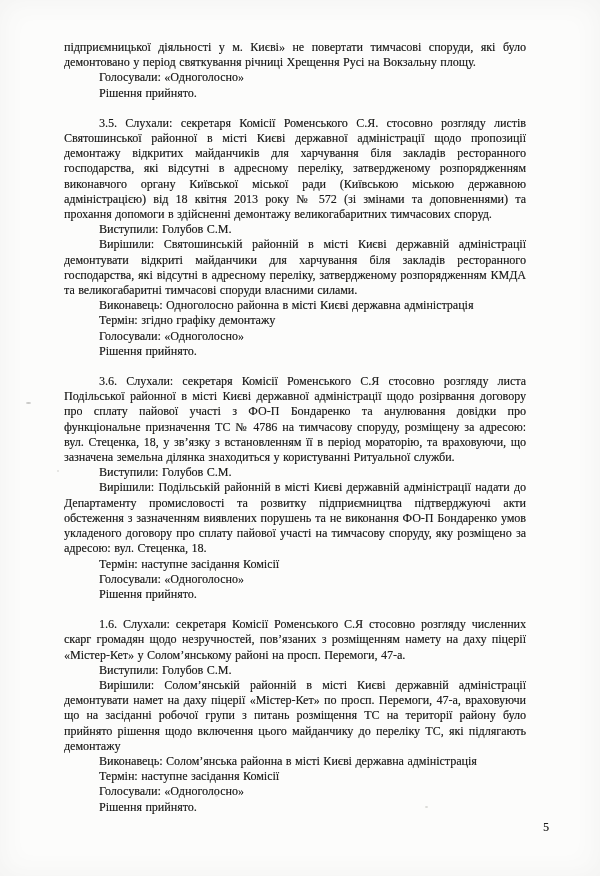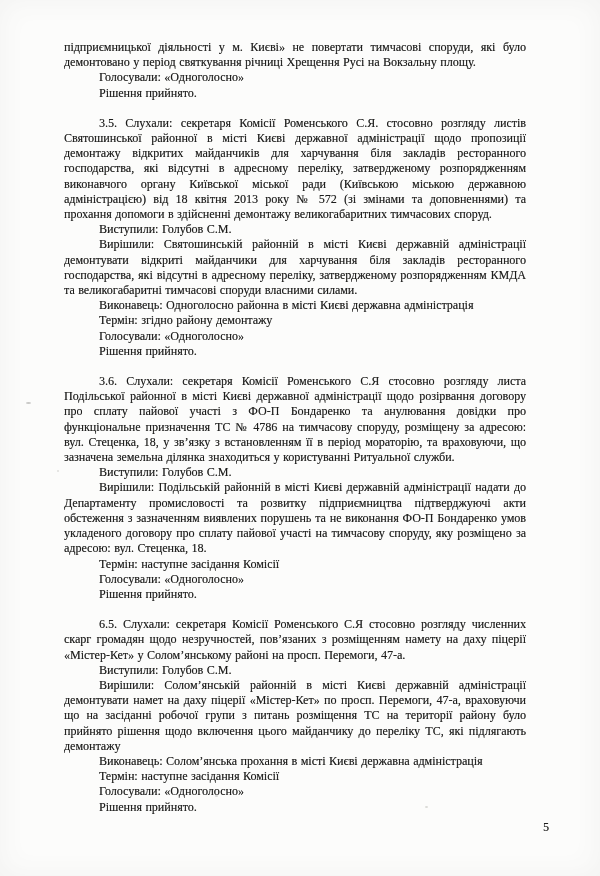--- a/index.html
+++ b/index.html
@@ -62,37 +62,37 @@
       <div class="section">
         <p class="para no-indent">підприємницької діяльності у м. Києві» не повертати тимчасові споруди, які було демонтовано у період святкування річниці Хрещення Русі на Вокзальну площу.</p>
         <p class="para">Голосували: «Одноголосно»</p>
         <p class="para">Рішення прийнято.</p>
       </div>
       <div class="section">
         <p class="para">3.5. Слухали: секретаря Комісії Роменського С.Я. стосовно розгляду листів Святошинської районної в місті Києві державної адміністрації щодо пропозиції демонтажу відкритих майданчиків для харчування біля закладів ресторанного господарства, які відсутні в адресному переліку, затвердженому розпорядженням виконавчого органу Київської міської ради (Київською міською державною адміністрацією) від 18 квітня 2013 року № 572 (зі змінами та доповненнями) та прохання допомоги в здійсненні демонтажу великогабаритних тимчасових споруд.</p>
         <p class="para">Виступили: Голубов С.М.</p>
         <p class="para">Вирішили: Святошинській районній в місті Києві державній адміністрації демонтувати відкриті майданчики для харчування біля закладів ресторанного господарства, які відсутні в адресному переліку, затвердженому розпорядженням КМДА та великогабаритні тимчасові споруди власними силами.</p>
         <p class="para">Виконавець: Одноголосно районна в місті Києві державна адміністрація</p>
-        <p class="para">Термін: згідно району демонтажу</p>
+        <p class="para">Термін: згідно графіку демонтажу</p>
         <p class="para">Голосували: «Одноголосно»</p>
         <p class="para">Рішення прийнято.</p>
       </div>
       <div class="section">
         <p class="para">3.6. Слухали: секретаря Комісії Роменського С.Я стосовно розгляду листа Подільської районної в місті Києві державної адміністрації щодо розірвання договору про сплату пайової участі з ФО-П Бондаренко та анулювання довідки про функціональне призначення ТС № 4786 на тимчасову споруду, розміщену за адресою: вул. Стеценка, 18, у зв’язку з встановленням її в період мораторію, та враховуючи, що зазначена земельна ділянка знаходиться у користуванні Ритуальної служби.</p>
         <p class="para">Виступили: Голубов С.М.</p>
         <p class="para">Вирішили: Подільській районній в місті Києві державній адміністрації надати до Департаменту промисловості та розвитку підприємництва підтверджуючі акти обстеження з зазначенням виявлених порушень та не виконання ФО-П Бондаренко умов укладеного договору про сплату пайової участі на тимчасову споруду, яку розміщено за адресою: вул. Стеценка, 18.</p>
         <p class="para">Термін: наступне засідання Комісії</p>
         <p class="para">Голосували: «Одноголосно»</p>
         <p class="para">Рішення прийнято.</p>
       </div>
       <div class="section">
-        <p class="para">6.5. Слухали: секретаря Комісії Роменського С.Я стосовно розгляду численних скарг громадян щодо незручностей, пов’язаних з розміщенням намету на даху піцерії «Містер-Кет» у Солом’янському районі на просп. Перемоги, 47-а.</p>
+        <p class="para">1.6. Слухали: секретаря Комісії Роменського С.Я стосовно розгляду численних скарг громадян щодо незручностей, пов’язаних з розміщенням намету на даху піцерії «Містер-Кет» у Солом’янському районі на просп. Перемоги, 47-а.</p>
         <p class="para">Виступили: Голубов С.М.</p>
         <p class="para">Вирішили: Солом’янській районній в місті Києві державній адміністрації демонтувати намет на даху піцерії «Містер-Кет» по просп. Перемоги, 47-а, враховуючи що на засіданні робочої групи з питань розміщення ТС на території району було прийнято рішення щодо включення цього майданчику до переліку ТС, які підлягають демонтажу</p>
-        <p class="para">Виконавець: Солом’янська прохання в місті Києві державна адміністрація</p>
+        <p class="para">Виконавець: Солом’янська районна в місті Києві державна адміністрація</p>
         <p class="para">Термін: наступне засідання Комісії</p>
         <p class="para">Голосували: «Одноголосно»</p>
         <p class="para">Рішення прийнято.</p>
       </div>
     </div>
   <div class="page-number">5</div>
   <div class="speck s1"></div>
   <div class="speck s2"></div>
   <div class="speck s3"></div>
   <div class="speck s4"></div>

